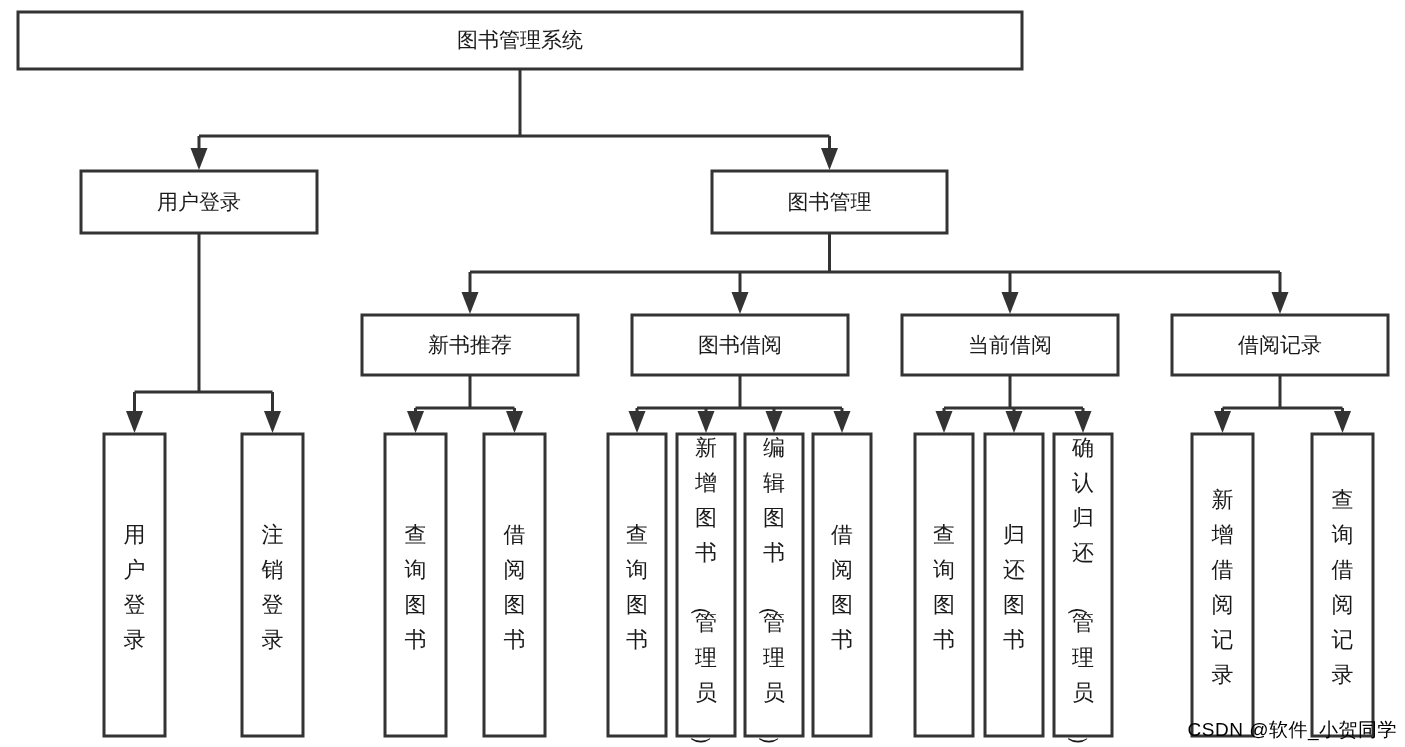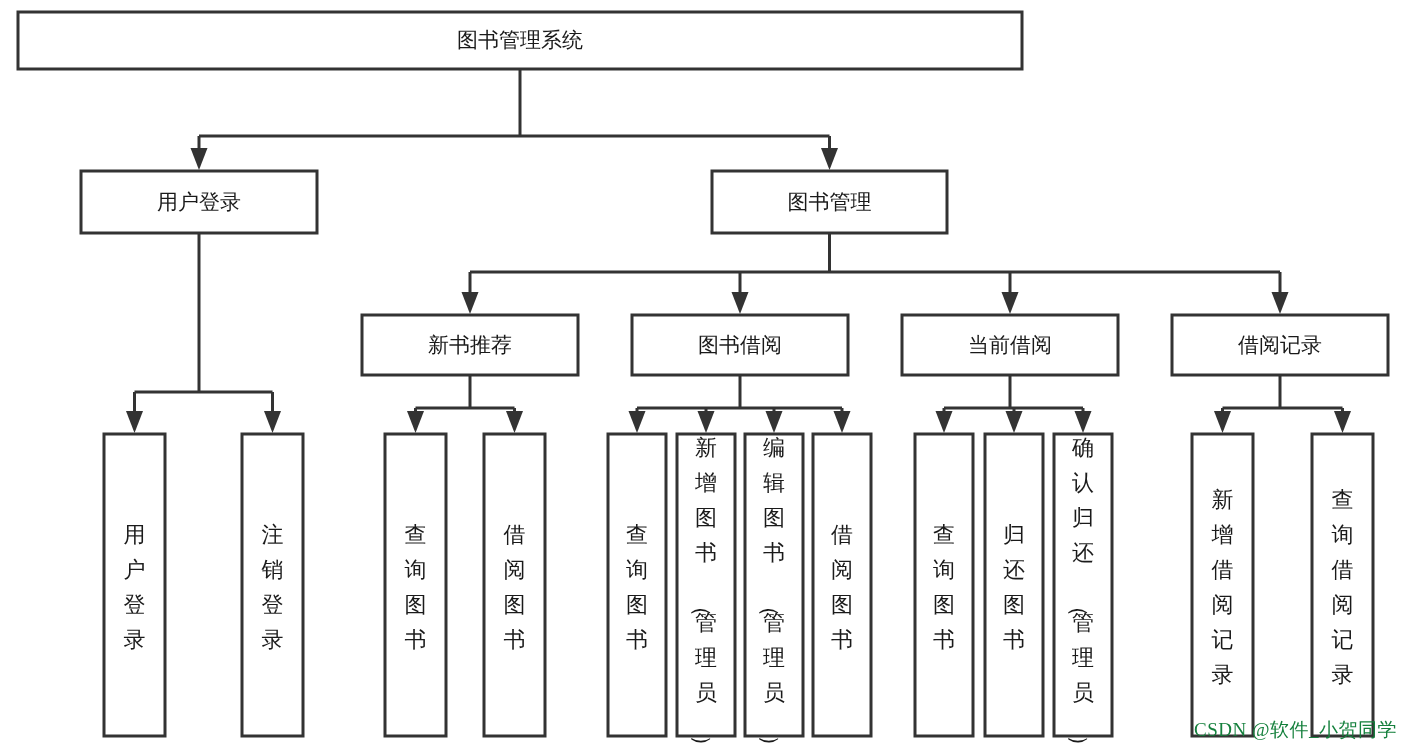--- a/index.html
+++ b/index.html
@@ -53,23 +53,23 @@
   .node-label-v {
     font-family: "Liberation Sans", "DejaVu Sans", sans-serif;
     font-size: 22px;
     fill: #1a1a1a;
     text-anchor: middle;
   }
   .watermark {
     position: absolute;
     right: 8px;
     bottom: 4px;
-    font-family: Liberation Serif, serif;
+    font-family: Liberation Sans, sans-serif;
     font-size: 19px;
-    color: #15803d;
+    color: #000000;
     white-space: nowrap;
     letter-spacing: 0.5px;
     user-select: none;
   }
 </style>
 </head>
 <body>
 
 <div id="diagram-root">
   <svg class="diagram-canvas" viewBox="0 0 1405 747">

